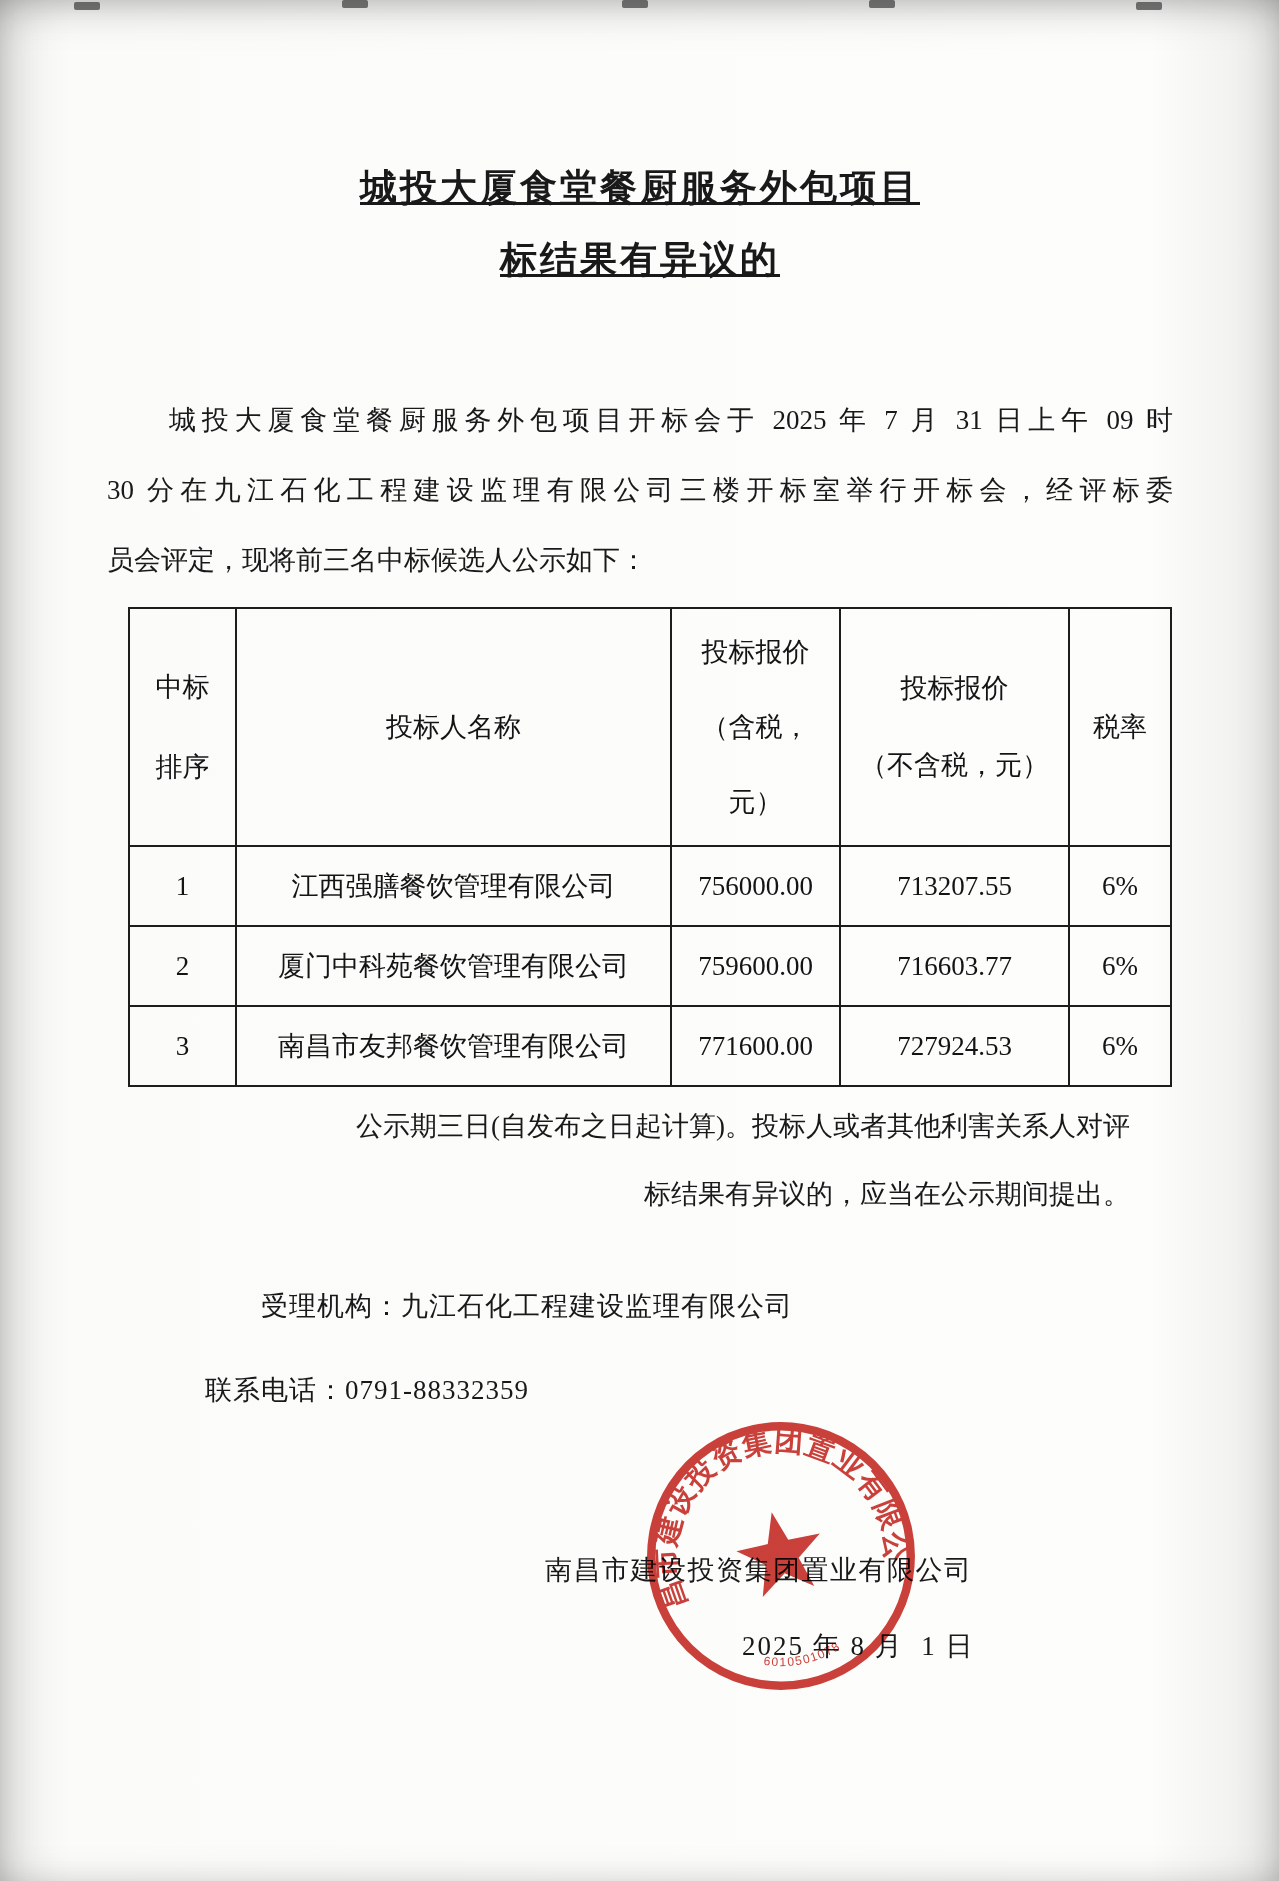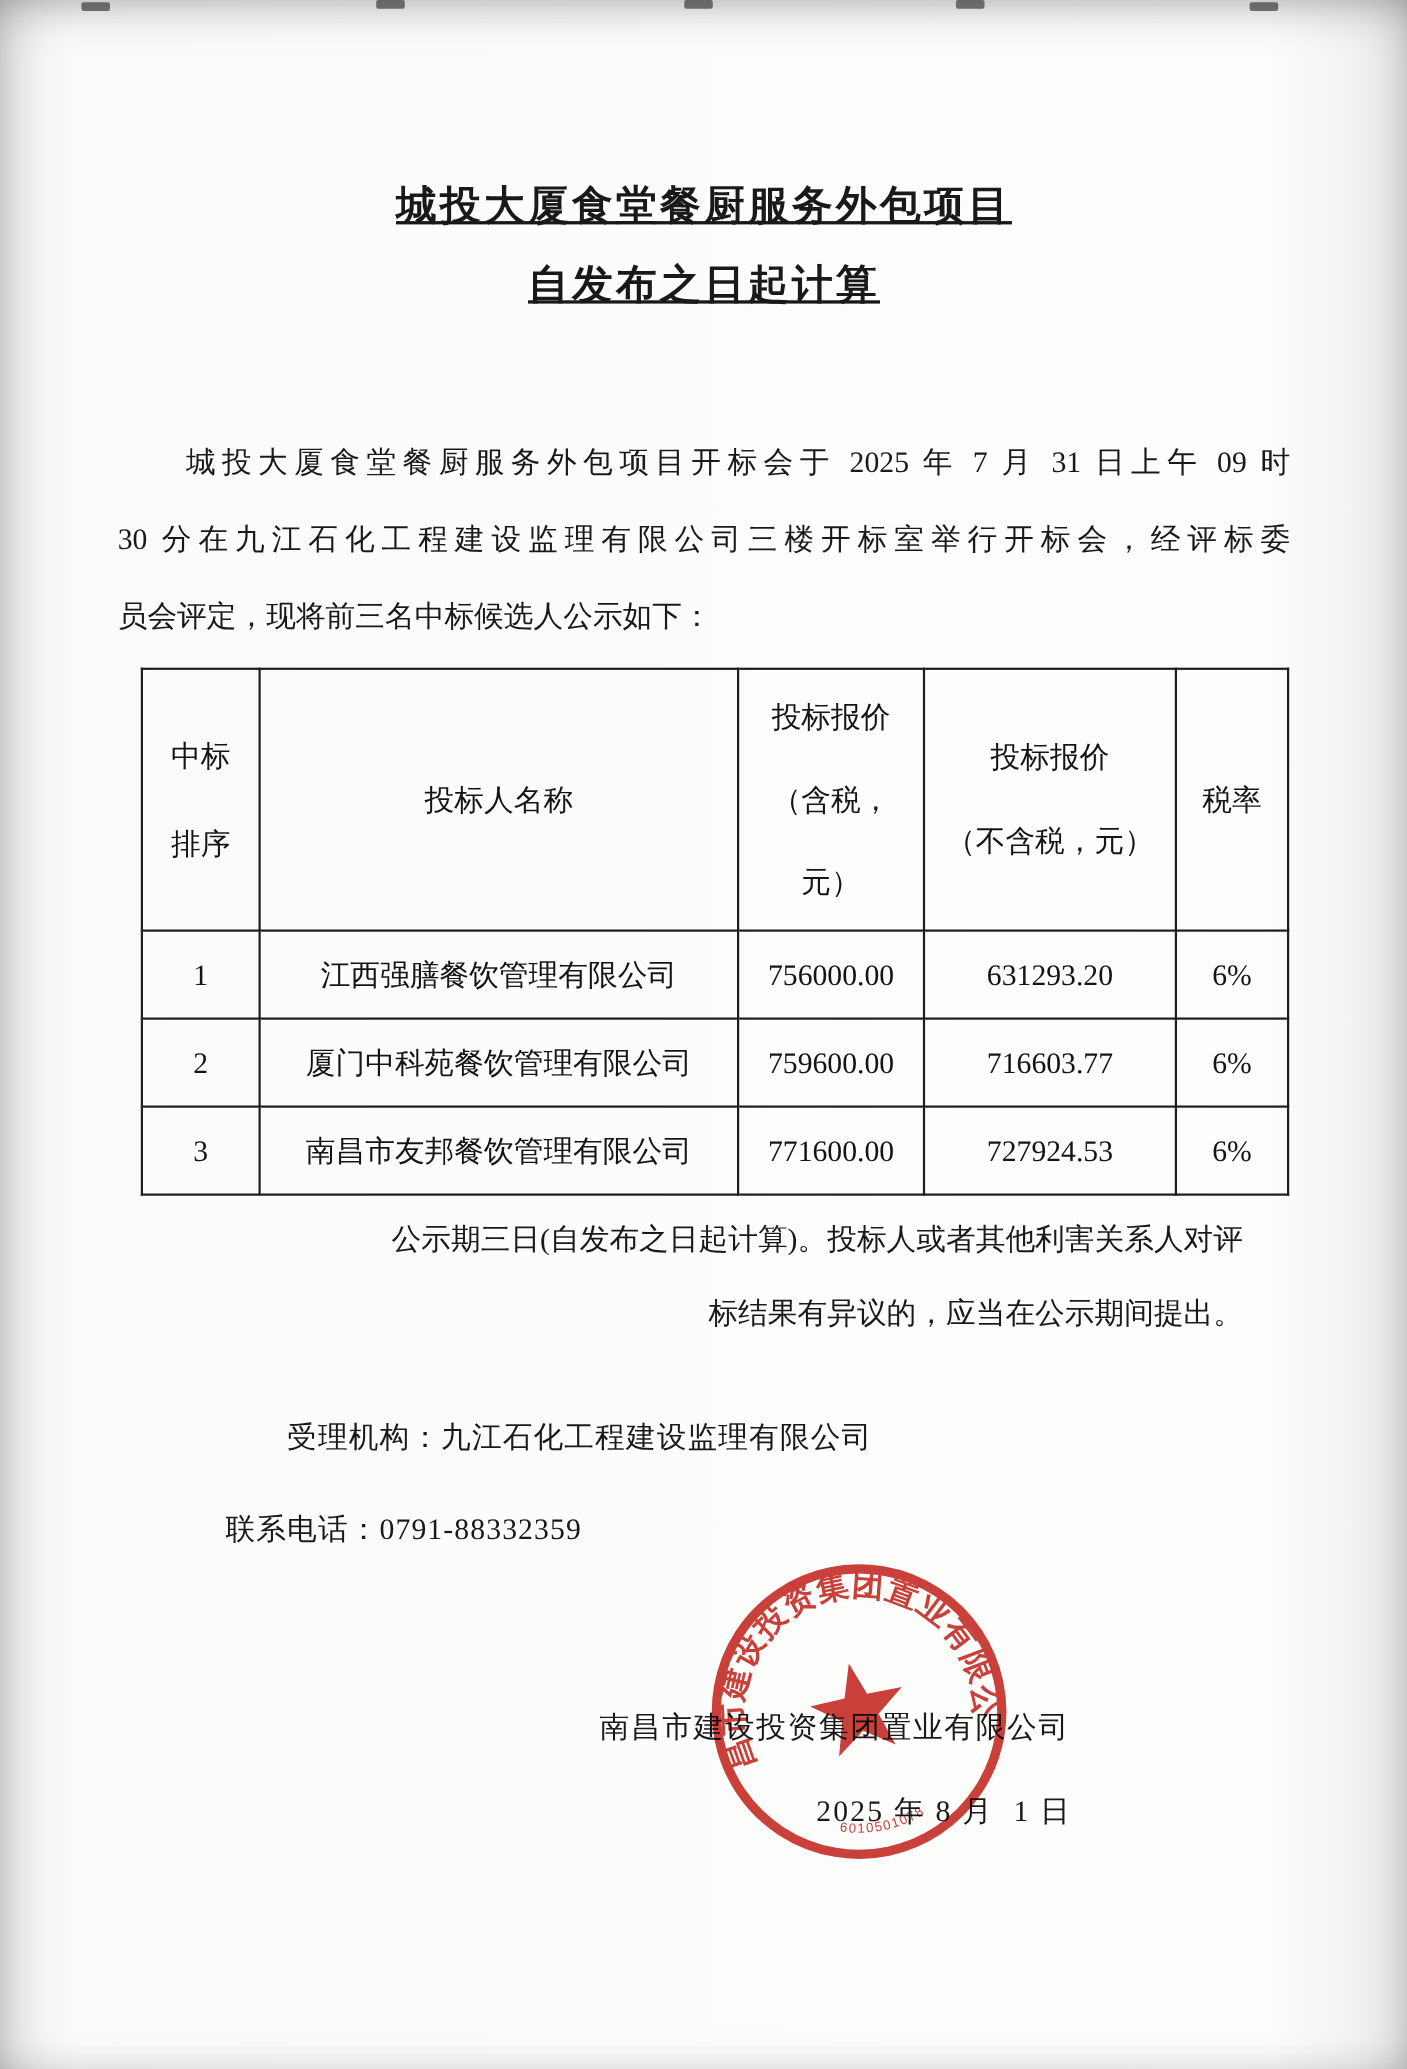--- a/index.html
+++ b/index.html
@@ -66,21 +66,21 @@
 
 <div class="page">
 
   <div class="scan-mark" style="top:2px;left:74px;"></div>
   <div class="scan-mark" style="top:0;left:342px;"></div>
   <div class="scan-mark" style="top:0;left:622px;"></div>
   <div class="scan-mark" style="top:0;left:869px;"></div>
   <div class="scan-mark" style="top:2px;left:1136px;"></div>
 
   <h1 class="title t1">城投大厦食堂餐厨服务外包项目</h1>
-  <h1 class="title t2">自发布之日起计算</h1>
+  <h1 class="title t2">标结果有异议的</h1>
 
   <div class="intro">
     <div class="line justify indent">城投大厦食堂餐厨服务外包项目开标会于 2025 年 7 月 31 日上午 09 时</div>
     <div class="line justify">30 分在九江石化工程建设监理有限公司三楼开标室举行开标会，经评标委</div>
     <div class="line">员会评定，现将前三名中标候选人公示如下：</div>
   </div>
 
   <table class="bid-table">
     <colgroup>
       <col style="width:107px">
@@ -106,21 +106,21 @@
           <div>（不含税，元）</div>
         </th>
         <th>税率</th>
       </tr>
     </thead>
     <tbody>
       <tr class="row">
         <td>1</td>
         <td>江西强膳餐饮管理有限公司</td>
         <td>756000.00</td>
-        <td>631293.20</td>
+        <td>713207.55</td>
         <td>6%</td>
       </tr>
       <tr class="row">
         <td>2</td>
         <td>厦门中科苑餐饮管理有限公司</td>
         <td>759600.00</td>
         <td>716603.77</td>
         <td>6%</td>
       </tr>
       <tr class="row">

